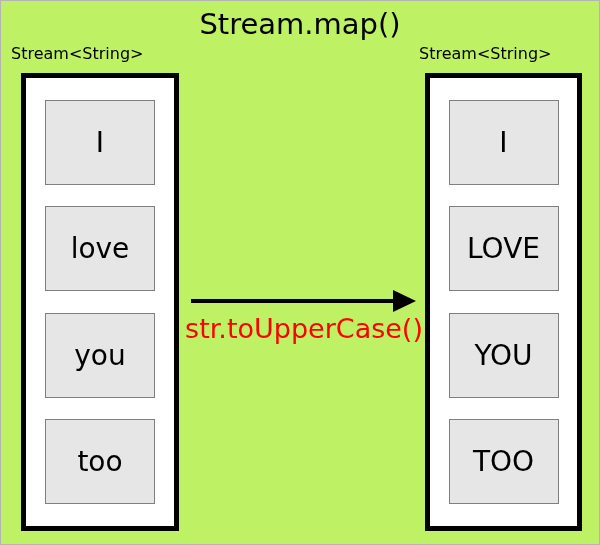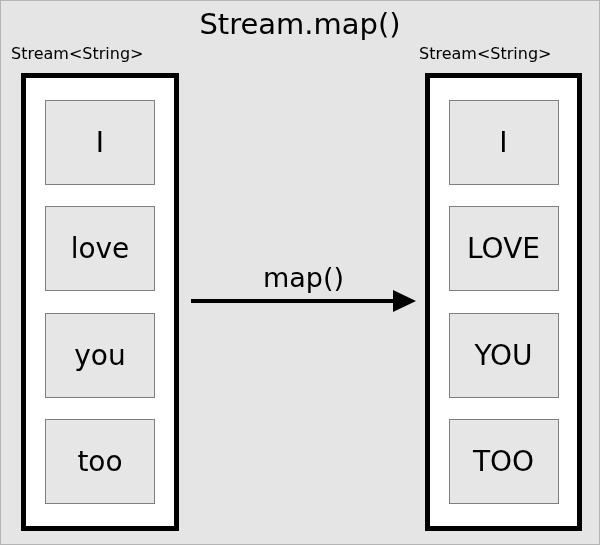--- a/index.html
+++ b/index.html
@@ -6,21 +6,21 @@
     margin: 0;
     padding: 0;
     background: #ffffff;
     font-family: "DejaVu Sans", sans-serif;
   }
   .page {
     position: relative;
     width: 600px;
     height: 545px;
     box-sizing: border-box;
-    background: #e5e5e5;
+    background: #bef264;
     border: 1px solid var(--page-border, #b4b4b4);
     overflow: hidden;
   }
   .title {
     position: absolute;
     top: 6px;
     left: 0;
     width: 100%;
     text-align: center;
     font-size: 29px;
@@ -117,19 +117,19 @@
     <div class="cell">too</div>
   </div>
 
   <div class="stream-container right">
     <div class="cell">I</div>
     <div class="cell">LOVE</div>
     <div class="cell">YOU</div>
     <div class="cell">TOO</div>
   </div>
 
-  <div class="map-label">map()</div>
 
   <div class="arrow-line"></div>
   <div class="arrow-head"></div>
 
+  <div class="lambda-label">str.toUpperCase()</div>
 
 </div>
 
 </body></html>

